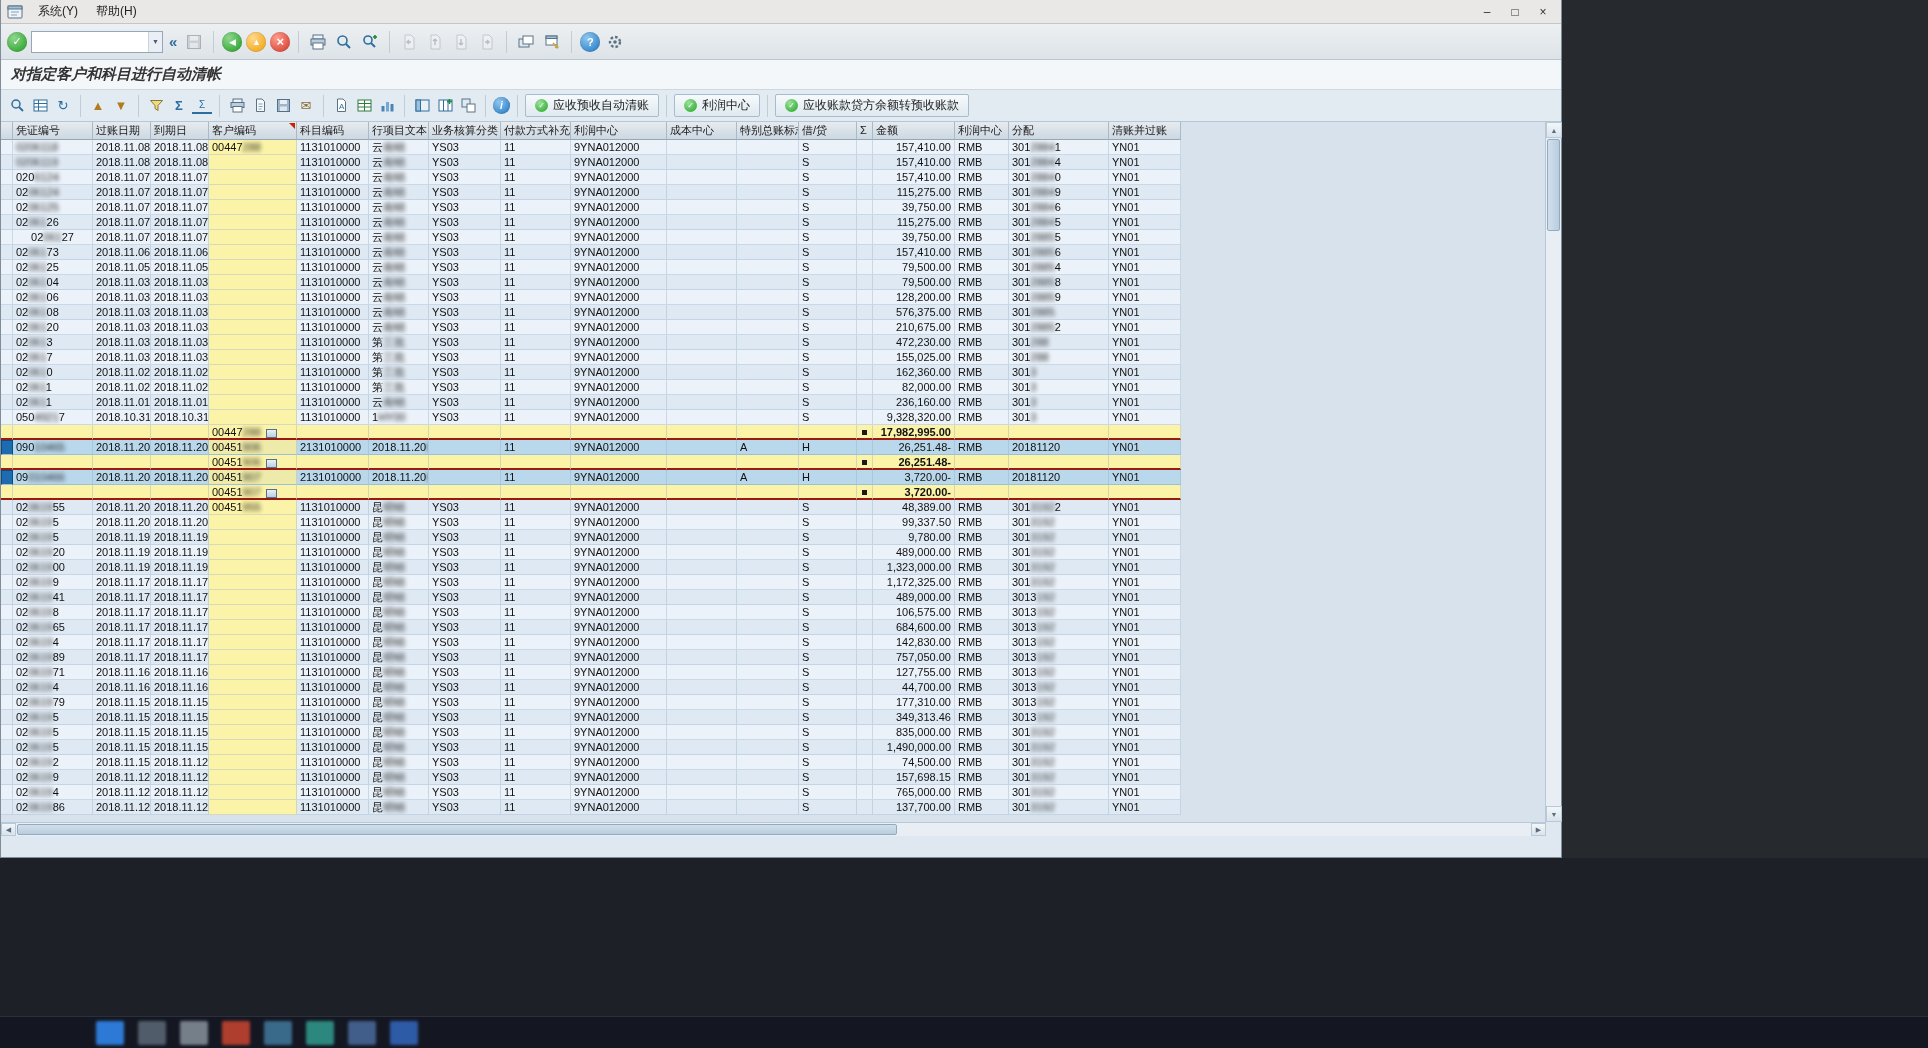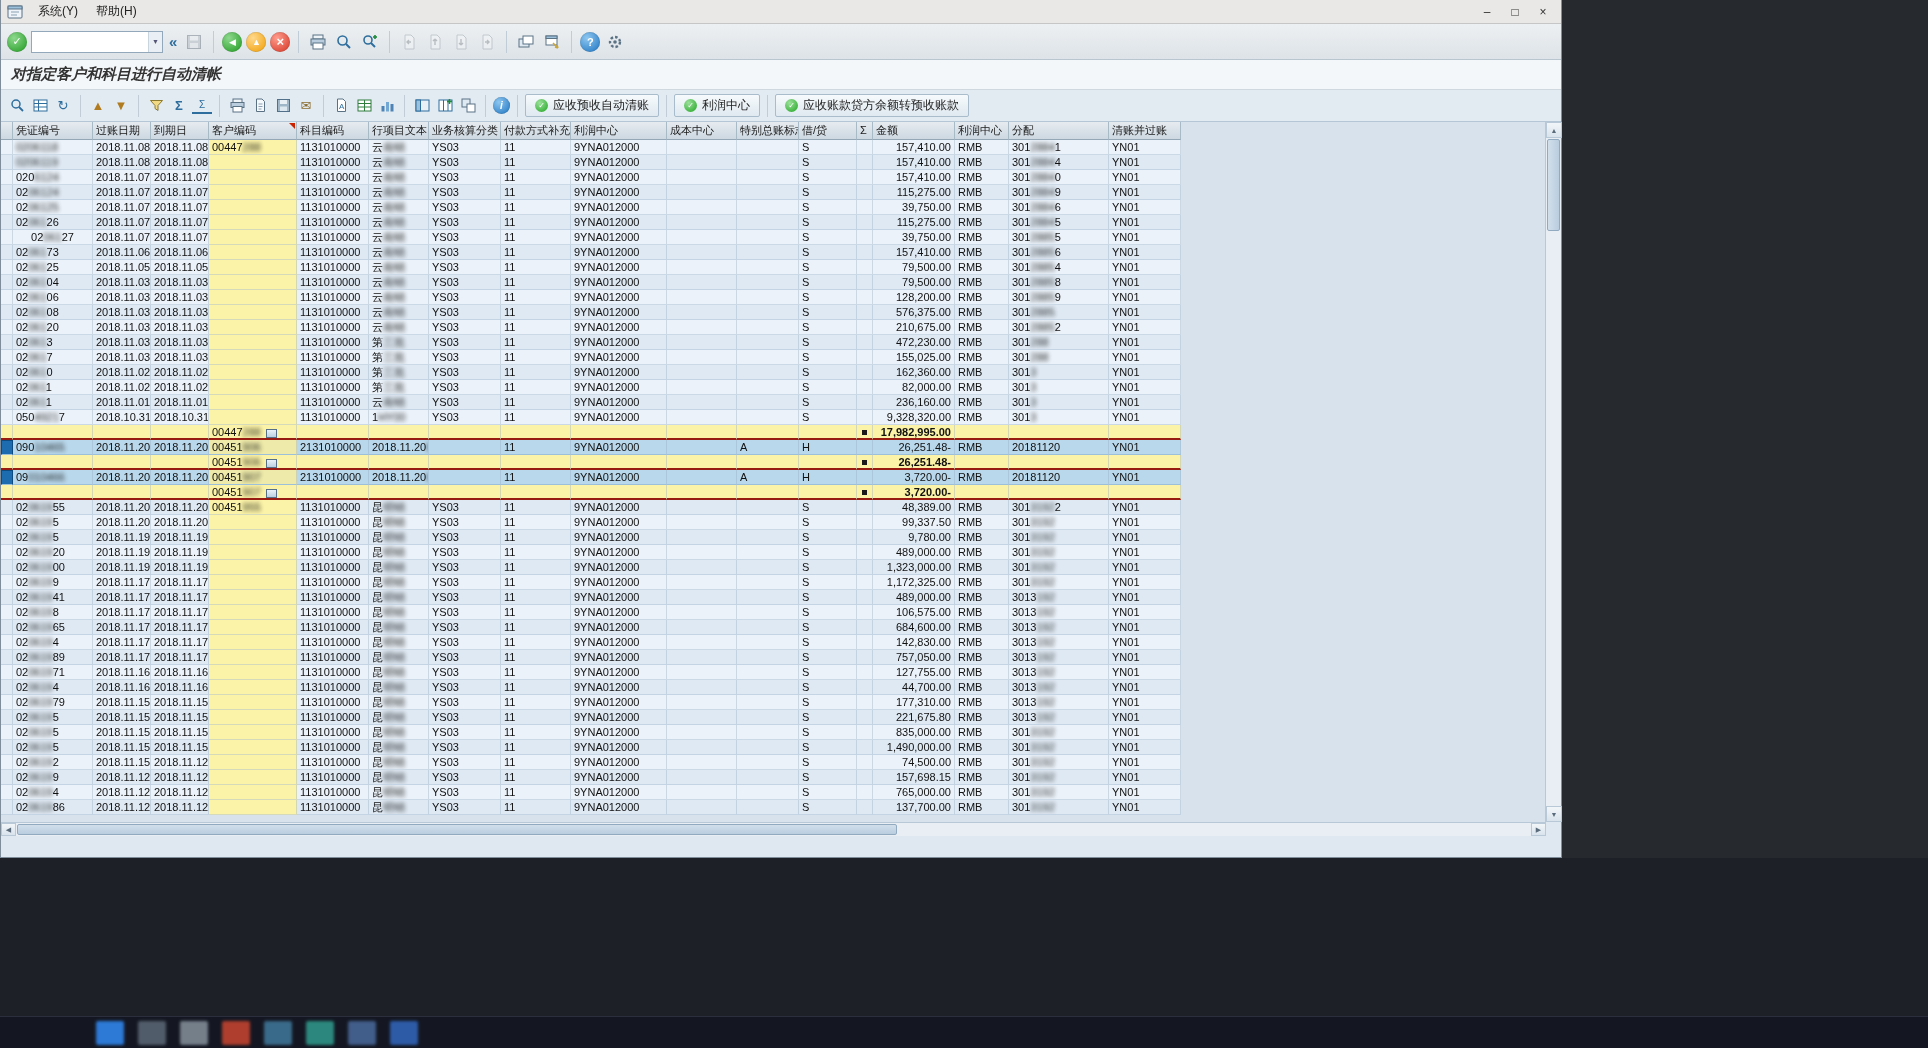--- a/index.html
+++ b/index.html
@@ -1101,21 +1101,21 @@
         <div class="td c-cust yl" style="width: 88px;"></div>
         <div class="td c-acct" style="width: 72px;"><span>1131010000</span></div>
         <div class="td c-txt" style="width: 60px;"><span>昆</span><span class="mz">明销</span></div>
         <div class="td c-cls" style="width: 72px;"><span>YS03</span></div>
         <div class="td c-pay" style="width: 70px;"><span>11</span></div>
         <div class="td c-pc" style="width: 96px;"><span>9YNA012000</span></div>
         <div class="td c-cc" style="width: 70px;"></div>
         <div class="td c-sgl" style="width: 62px;"></div>
         <div class="td c-dc" style="width: 58px;"><span>S</span></div>
         <div class="td c-sig" style="width: 16px;"></div>
-        <div class="td c-amt ar" style="width: 82px;"><span>221,675.80</span></div>
+        <div class="td c-amt ar" style="width: 82px;"><span>349,313.46</span></div>
         <div class="td c-cur" style="width: 54px;"><span>RMB</span></div>
         <div class="td c-asg" style="width: 100px;"><span>3013</span><span class="mz">192</span></div>
         <div class="td c-crd" style="width: 72px;"><span>YN01</span></div>
       </div>
       <div class="tr dr r0">
         <div class="td selc" style="width: 12px;"></div>
         <div class="td c-doc" style="width: 80px;"><span>02</span><span class="mz">0619</span><span>5</span></div>
         <div class="td c-pd" style="width: 58px;"><span>2018.11.15</span></div>
         <div class="td c-dd" style="width: 58px;"><span>2018.11.15</span></div>
         <div class="td c-cust yl" style="width: 88px;"></div>

